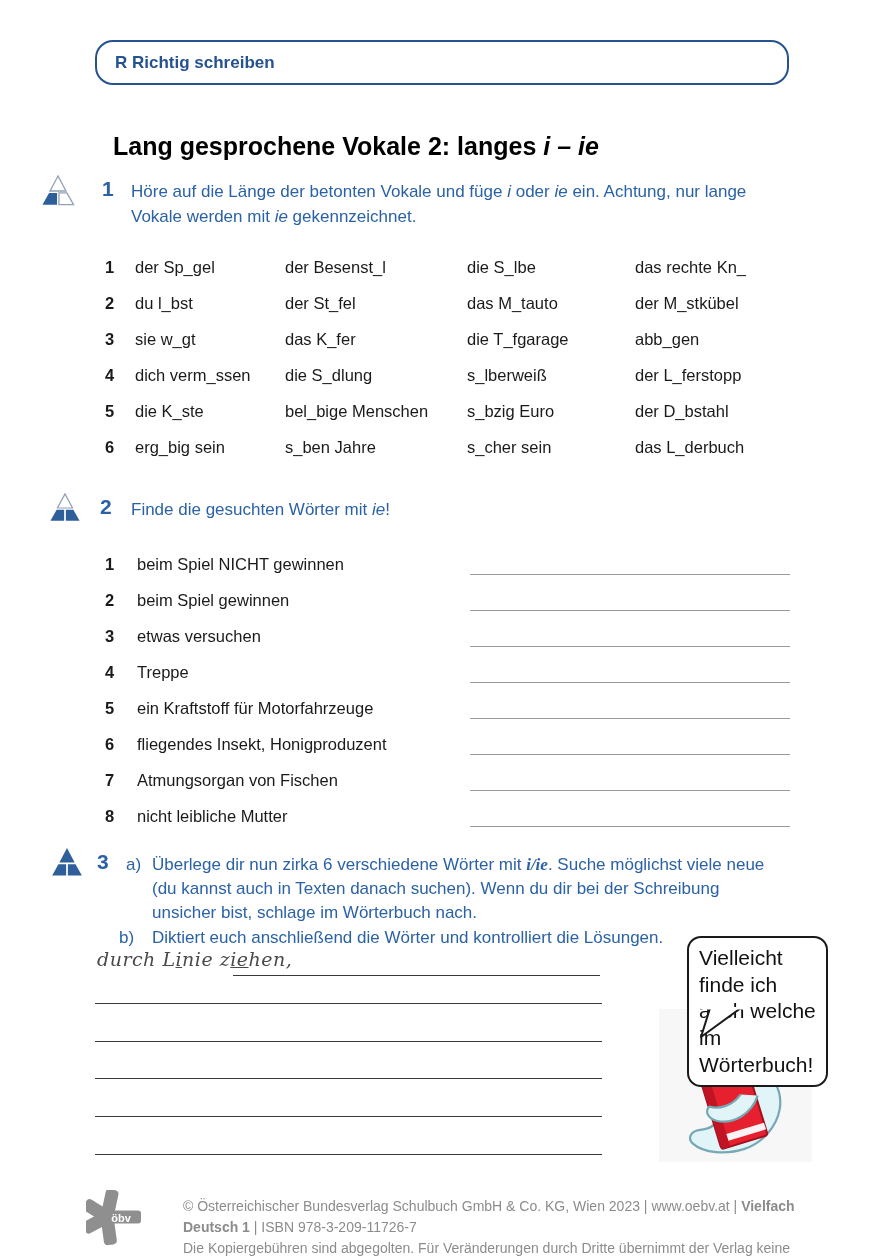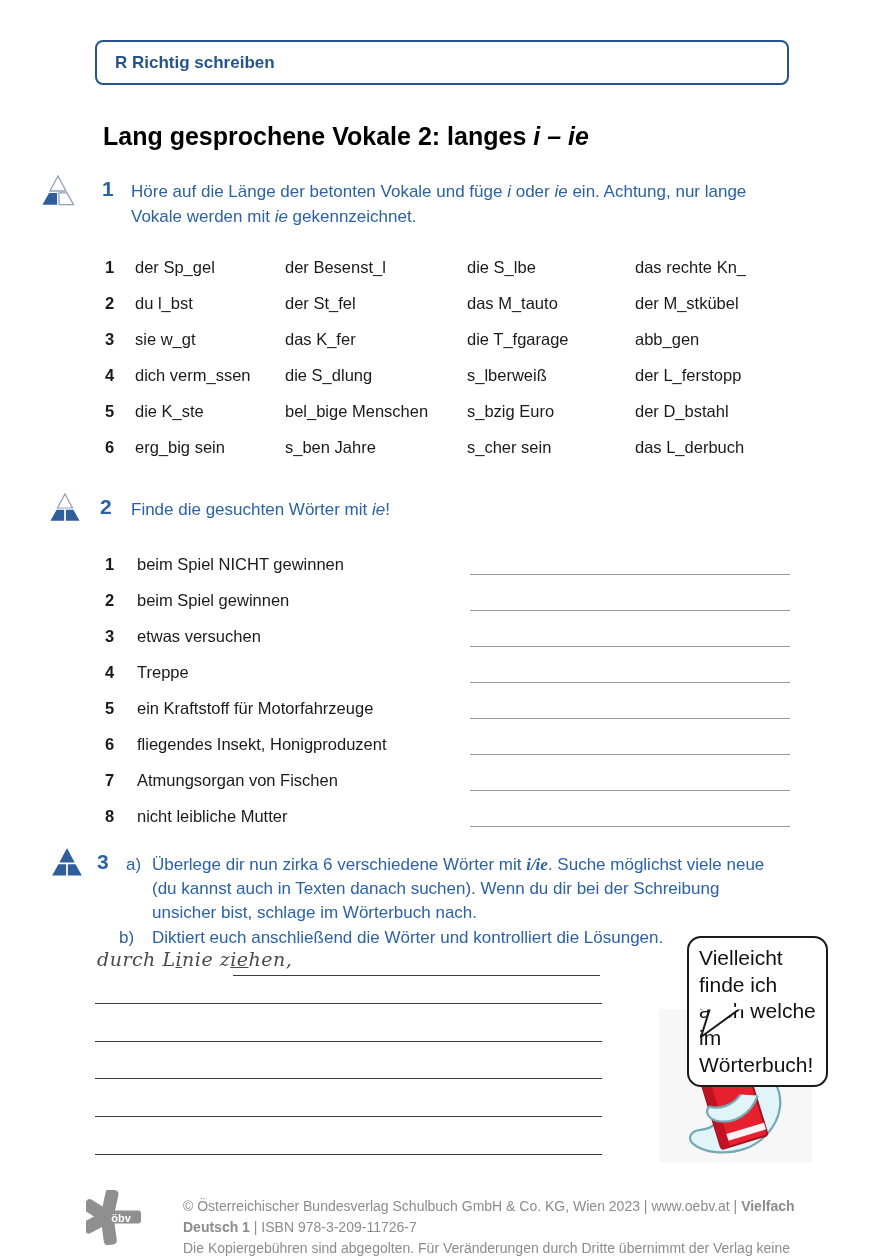--- a/index.html
+++ b/index.html
@@ -6,21 +6,21 @@
   body{font-family:"Liberation Sans", sans-serif; color:#111;}
   .page{position:relative;width:890px;height:1259px;background:#fff;overflow:hidden;}
 
   
   .st-i{font-style:italic;}
   .st-b{font-weight:bold;}
   .st-bi{font-weight:bold;font-style:italic;font-family:Liberation Serif, serif;}
   .st-u{text-decoration:underline;}
 
   
-  .tagbox{position:absolute;left:95px;top:40px;width:694px;height:45px;border:2.5px solid #26538f;border-radius:8px;display:flex;align-items:center;box-sizing:border-box;}
+  .tagbox{position:absolute;left:95px;top:40px;width:694px;height:45px;border:2.5px solid #26538f;border-radius:18px;display:flex;align-items:center;box-sizing:border-box;}
   .tagbox .taglabel{margin-left:18px;font-size:17px;font-weight:bold;color:#26538f;}
 
   
   .title{position:absolute;left:97px;top:116px;font-size:25px;font-weight:bold;color:#000;}
 
   
   .ex-icon{position:absolute;}
   .ex-num{position:absolute;font-size:21px;font-weight:bold;color:#2b62a6;}
   .ex-instr{position:absolute;font-size:17px;color:#2b62a6;line-height:1.45;}
 
@@ -62,21 +62,21 @@
 </style>
 </head>
 <body>
 
 <div class="page">
 
   <div class="tagbox">
     <span class="taglabel">R Richtig schreiben</span>
   </div>
 
-  <h1 class="title" style="margin:6px;"><span>Lang gesprochene Vokale 2: langes </span><span class="st-i">i – ie</span></h1>
+  <h1 class="title" style="margin:16px;"><span>Lang gesprochene Vokale 2: langes </span><span class="st-i">i – ie</span></h1>
 
   <svg class="ex-icon" style="left:39px;top:175px;" width="38" height="32" viewBox="0 0 40 34">
     <path d="M20,1 L11.5,17 L28.5,17 Z" fill="#ffffff" stroke="#93a1b5" stroke-width="1.4"></path>
     <path d="M10.5,19 L3.5,31.5 L19,31.5 L19,19 Z" fill="#2e5f9b"></path>
     <path d="M21,19 L21,31.5 L36.5,31.5 L29.5,19 Z" fill="#ffffff" stroke="#93a1b5" stroke-width="1.4"></path>
   </svg>
   <div class="ex-num" style="left:102px;top:177px;">1</div>
   <div class="ex-instr" style="left:131px;top:180px;width:662px;"><span>Höre auf die Länge der betonten Vokale und füge </span><span class="st-i">i</span><span> oder </span><span class="st-i">ie</span><span> ein. Achtung, nur lange Vokale werden mit </span><span class="st-i">ie</span><span> gekennzeichnet.</span></div>
 
   <div class="word-grid">

